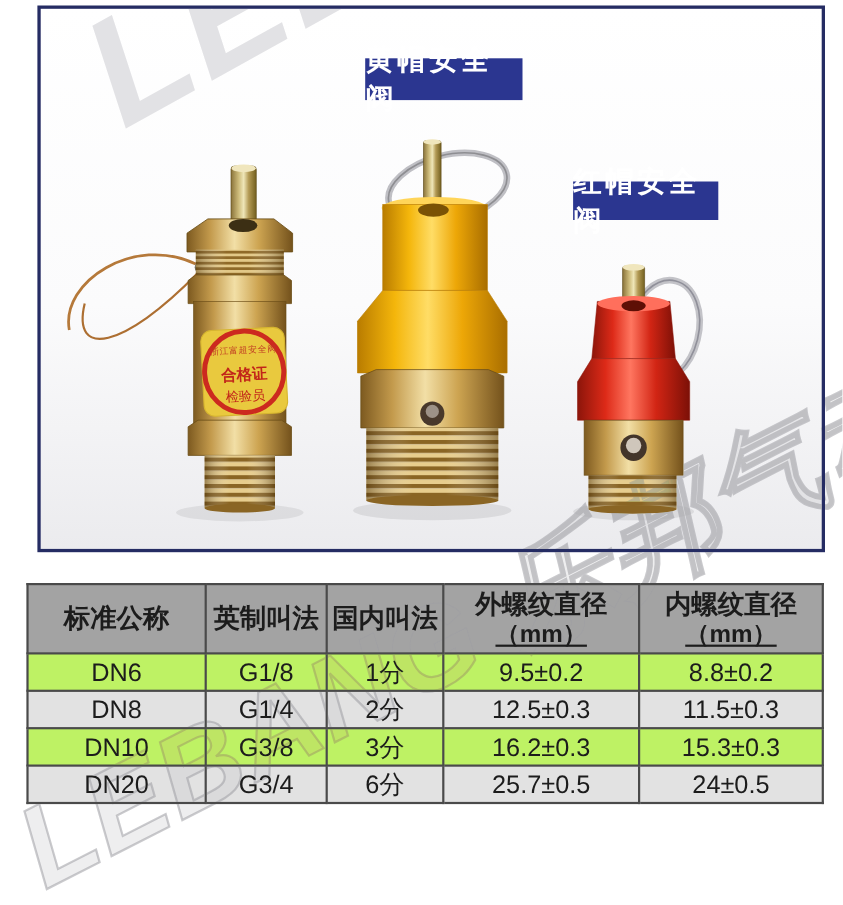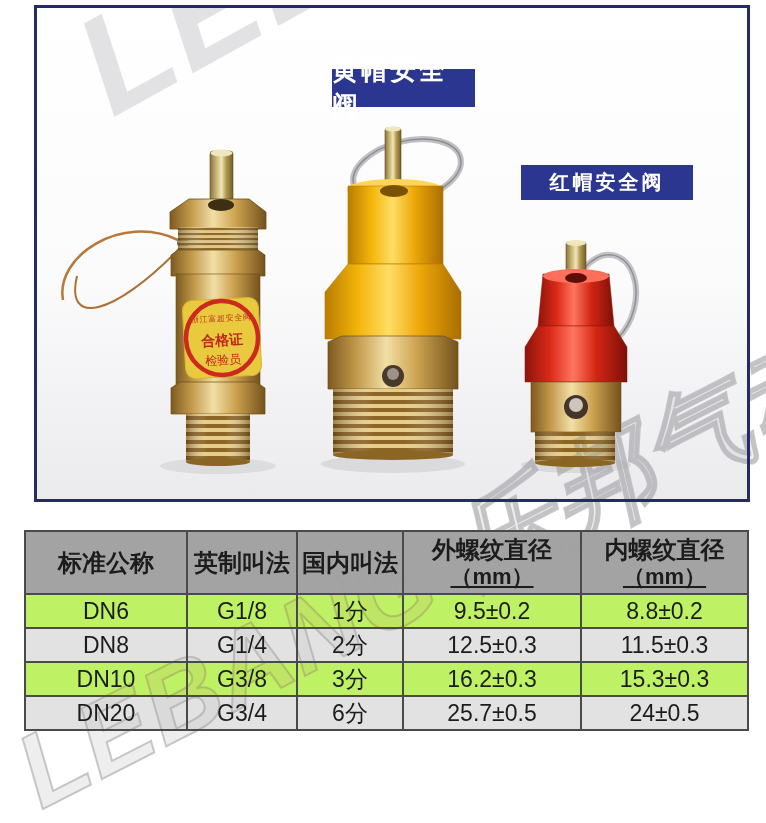--- a/index.html
+++ b/index.html
@@ -26,22 +26,22 @@
     -webkit-text-stroke:2px rgba(158,158,164,0.55);
     transform:rotate(-27deg);transform-origin:left center;
     z-index:6;
   }
   .valve-label{
     position:absolute;display:flex;align-items:center;justify-content:center;
     background:#2b3690;color:#ffffff;font-weight:600;letter-spacing:3px;
     z-index:8;
   }
   .lbl-plain{left:114px;top:84px;width:116px;height:35px;font-size:28px;}
-  .lbl-yellow{left:295px;top:61px;width:143px;height:38px;font-size:26px;}
-  .lbl-red{left:484px;top:157px;width:172px;height:35px;font-size:20px;}
+  .lbl-yellow{left:295px;top:45px;width:143px;height:38px;font-size:26px;}
+  .lbl-red{left:484px;top:157px;width:132px;height:35px;font-size:26px;}
   .valves{position:absolute;left:0;top:0;z-index:4;}
 
   
   .spec-table{
     position:absolute;left:24px;top:530px;width:723px;
     border-collapse:collapse;table-layout:fixed;z-index:5;
   }
   .spec-table th,.spec-table td{
     border:2px solid #4a4a4a;text-align:center;vertical-align:middle;
     color:#1c1c1c;padding:0;

